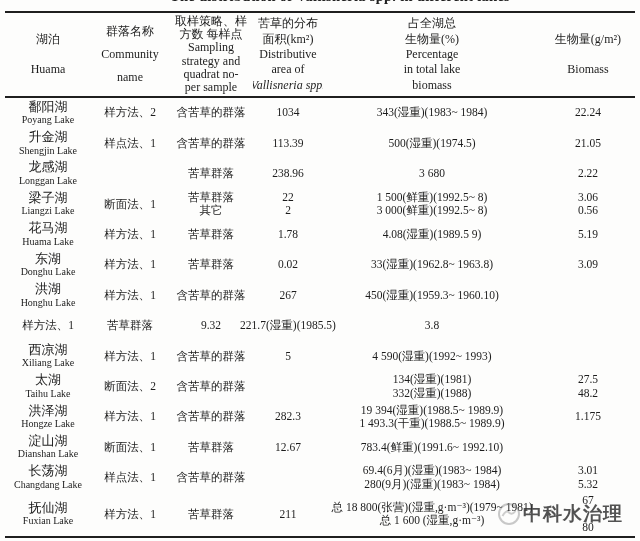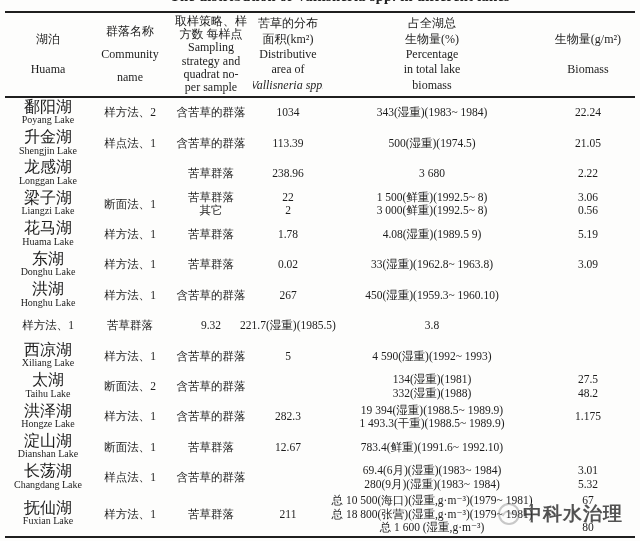--- a/index.html
+++ b/index.html
@@ -22,21 +22,21 @@
   .hrow{height:83px;}
   .hcell{display:flex;flex-direction:column;justify-content:space-evenly;align-items:center;
     text-align:center;font-size:12px;line-height:13px;padding:2px 0;overflow:hidden;}
   .hcell .line{white-space:nowrap;}
   .it{font-style:italic;}
 
   .trow{min-height:30.4px;}
   .cell{display:flex;flex-direction:column;justify-content:center;align-items:center;
     text-align:center;font-size:11.5px;line-height:13.6px;padding:1px 0;}
   .cell .line{white-space:nowrap;min-height:13px;}
-  .cell .zh{font-size:16px;}
+  .cell .zh{font-size:13px;}
   .cell .en{font-size:10px;}
 
   .watermark{position:absolute;left:497px;top:501px;display:flex;align-items:center;gap:2px;z-index:6;}
   .wm-logo{display:inline-flex;width:24px;height:24px;opacity:.75;}
   .wm-text{font-family:Liberation Serif, serif;font-weight:bold;
     font-size:19px;color:rgba(52,52,52,.85);letter-spacing:1px;white-space:nowrap;}
 </style>
 </head>
 <body>
 
@@ -360,21 +360,20 @@
           <div class="cell">
             <div class="line">样方法、1</div>
           </div>
           <div class="cell">
             <div class="line">苦草群落</div>
           </div>
           <div class="cell">
             <div class="line">211</div>
           </div>
           <div class="cell">
-            <div class="line">总 10 500(海口)(湿重,g·m⁻³)(1979~ 1981)</div>
             <div class="line">总 18 800(张营)(湿重,g·m⁻³)(1979~ 1981)</div>
             <div class="line">总 1 600 (湿重,g·m⁻³)</div>
           </div>
           <div class="cell">
             <div class="line">67</div>
             <div class="line">&nbsp;</div>
             <div class="line">80</div>
           </div>
         </div>
       </div>

